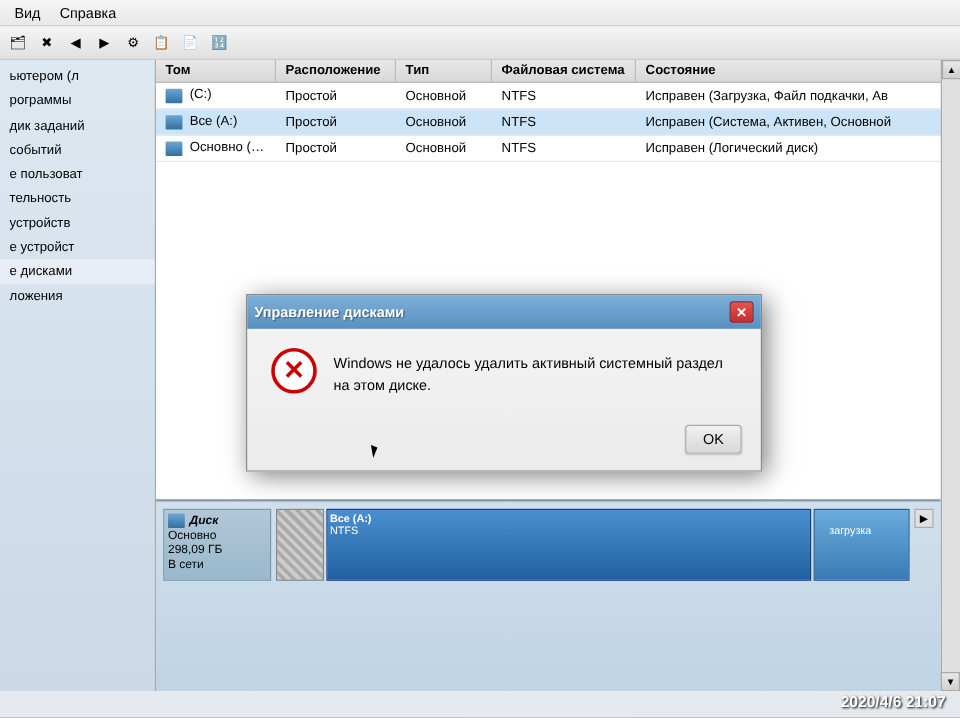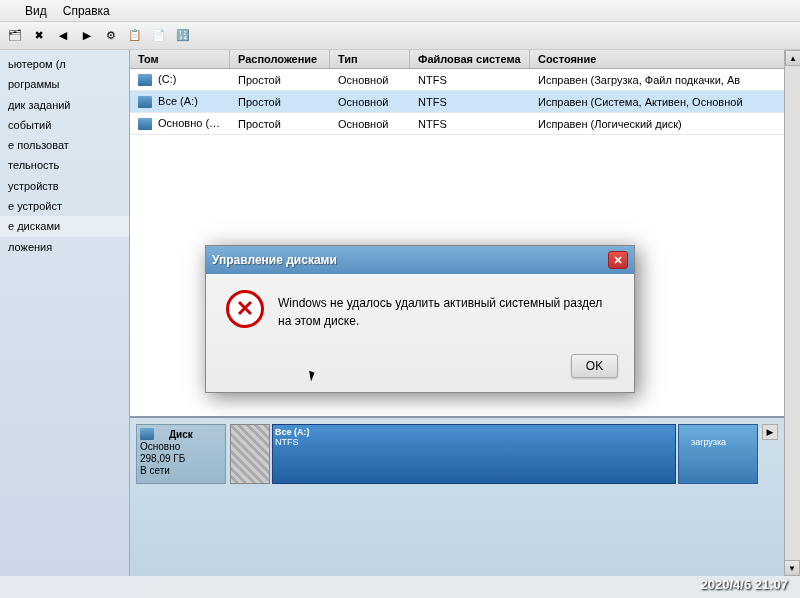--- a/index.html
+++ b/index.html
@@ -33,21 +33,21 @@
       z-index: 0;
     }
 
     
     .menu-bar {
       display: flex;
       align-items: center;
       height: 22px;
       background: linear-gradient(to bottom, #f5f5f5, #e8e8e8);
       border-bottom: 1px solid #ccc;
-      padding: 0 17px;
+      padding: 0 4px;
       position: relative;
       z-index: 1;
     }
 
     .menu-item {
       padding: 2px 8px;
       cursor: pointer;
       font-size: 12px;
       color: #000;
     }
@@ -402,21 +402,21 @@
           <div class="table-cell col-rasp">Простой</div>
           <div class="table-cell col-tip">Основной</div>
           <div class="table-cell col-fs">NTFS</div>
           <div class="table-cell col-state">Исправен (Логический диск)</div>
         </div>
       </div>
 
       <div style="position:absolute; bottom:0; left:0; right:16px; height:160px; background:linear-gradient(to bottom,#d0e0ec,#c0d4e4); border-top:2px solid #8899aa; padding:6px; font-size:11px;">
         <div style="display:flex; gap:4px; height:60px;">
           <div style="width:90px; background:linear-gradient(to bottom,#b0c8d8,#9ab8cc); border:1px solid #7a9ab0; padding:3px; font-size:10px; display:flex; flex-direction:column; gap:1px;">
-            <div style="display:flex;align-items:center;gap:15px;">
+            <div style="display:flex;align-items:center;gap:4px;font-style:italic;">
               <span style="display:inline-block;width:14px;height:12px;background:linear-gradient(to bottom,#6ca6d4,#3070a0);border-radius:1px;"></span>
               <span style="font-weight:bold;">Диск</span>
             </div>
             <div>Основно</div>
             <div>298,09 ГБ</div>
             <div>В сети</div>
           </div>
           <div style="flex:1; display:flex; gap:2px; height:60px;">
             <div style="width:40px; background:repeating-linear-gradient(45deg,#ccc,#ccc 3px,#aaa 3px,#aaa 6px); border:1px solid #888; padding:2px; font-size:9px;"></div>
             <div style="flex:1; background:linear-gradient(to bottom,#4a90d0,#2060a0); border:1px solid #1a4080; padding:2px; font-size:9px; color:#fff;">

